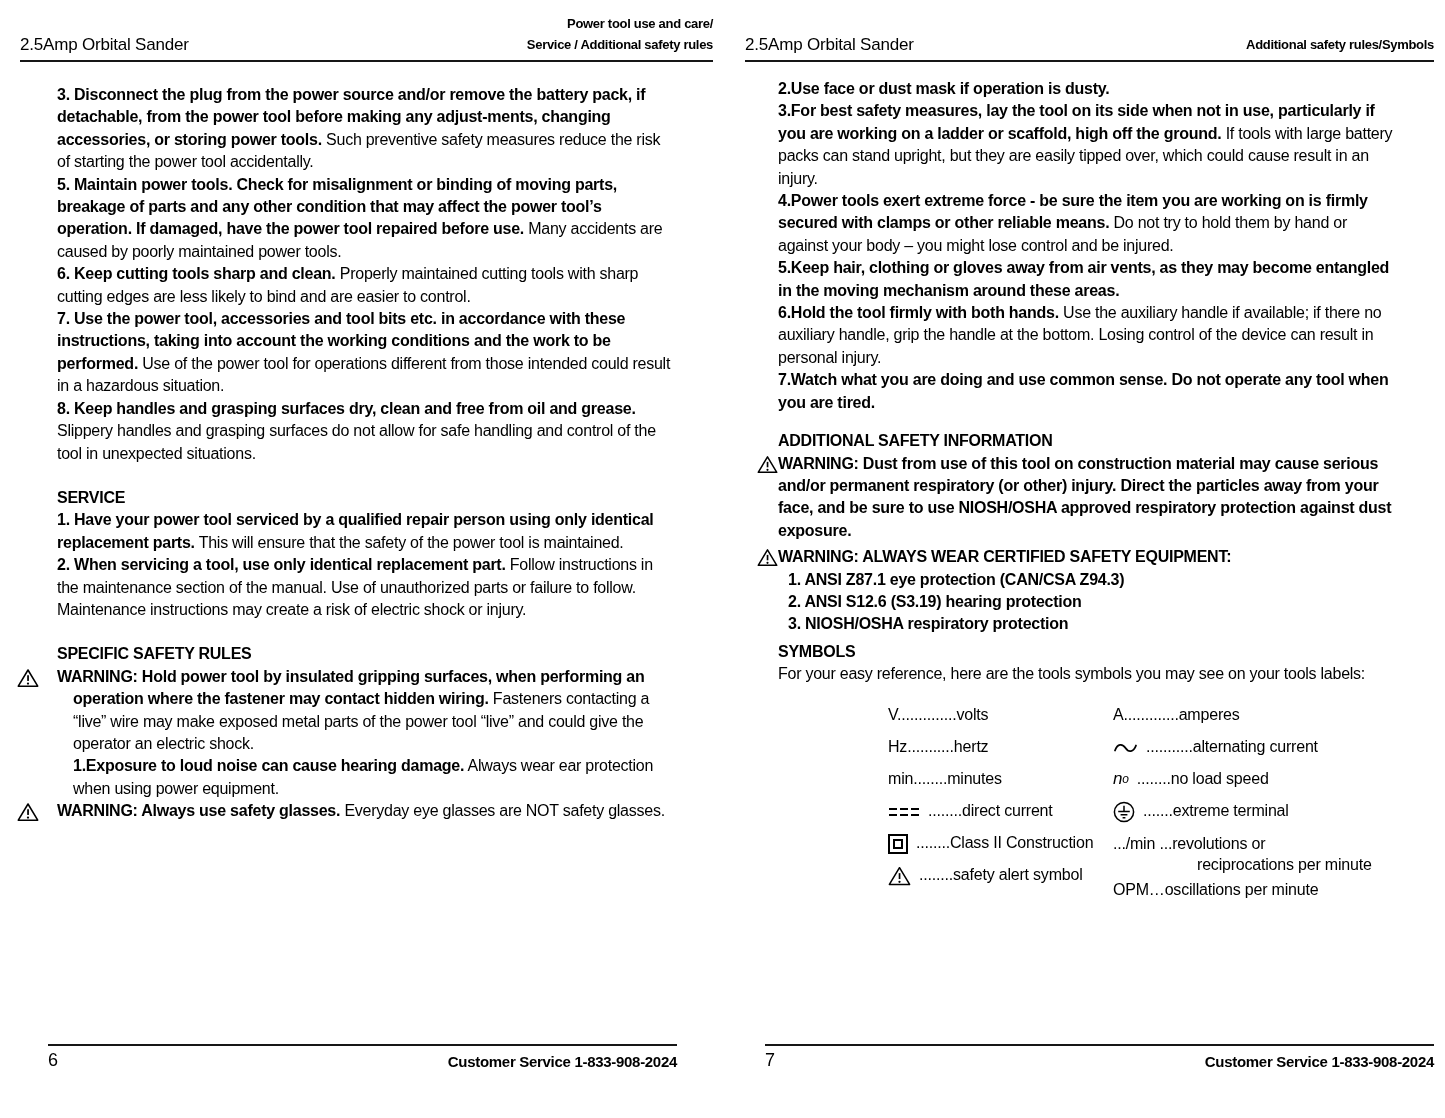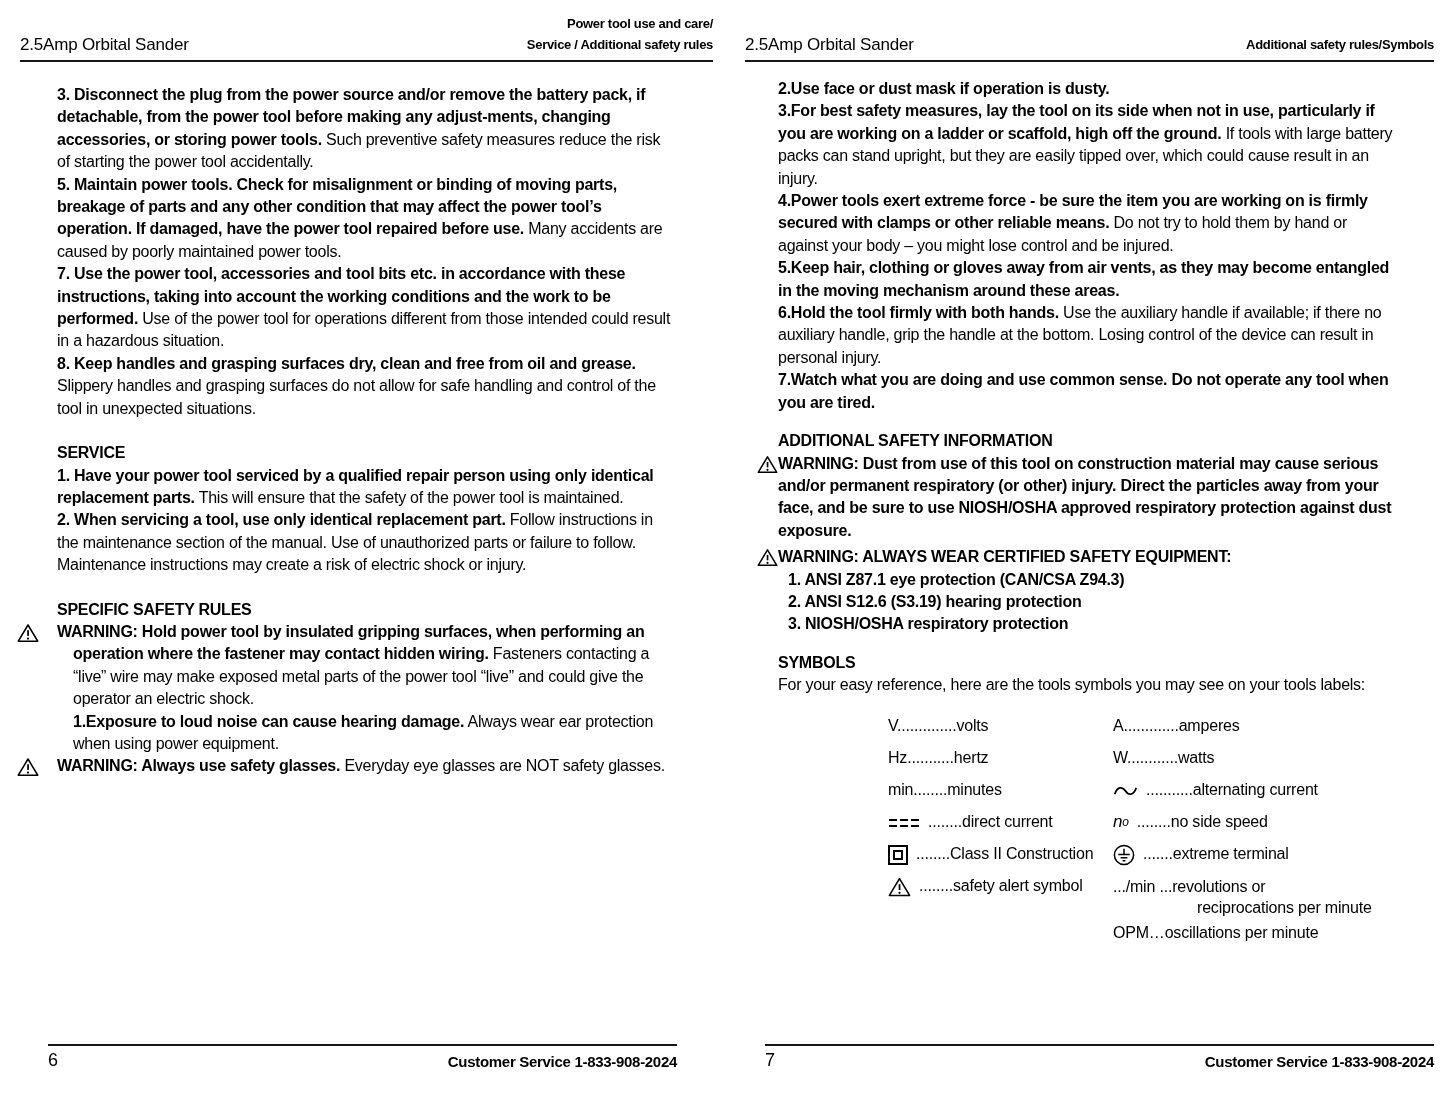--- a/index.html
+++ b/index.html
@@ -27,21 +27,21 @@
   .page-body {
     position:absolute; top:84px;
     font-size:16px; line-height:22.4px; letter-spacing:-0.25px;
   }
   #page-6 .page-body { left:37px; width:620px; }
   #page-7 .page-body { left:33px; width:620px; top:78px; }
 
   p { margin:0; }
   .b { font-weight:700; }
   .section-heading { font-weight:700; margin-top:22px; }
-  .section-heading.tight { margin-top:16px; }
+  .section-heading.tight { margin-top:5px; }
   .section-heading.mid   { margin-top:16px; }
 
   
   .warn-p { position:relative; }
   .tri-icon { position:absolute; top:2px; width:22px; height:20px; }
   #page-6 .specific-block { padding-left:16px; }
   #page-6 .specific-block .warn-p { text-indent:-16px; }
   #page-6 .specific-block .tri-icon { left:-40px; }
   #page-7 .warn-p .tri-icon { left:-21px; }
   #page-7 .additional-block .warn-p.gap { margin-top:4px; }
@@ -83,20 +83,21 @@
       <div class="header-product">2.5Amp Orbital Sander</div>
       <div class="header-title">
         <div>Power tool use and care/</div>
         <div>Service / Additional safety rules</div>
       </div>
     </div>
 
     <div class="page-body">
       <p><span class="b">3. Disconnect the plug from the power source and/or remove the battery pack, if detachable, from the power tool before making any adjust-ments, changing accessories, or storing power tools.</span><span> Such preventive safety measures reduce the risk of starting the power tool accidentally.</span></p>
       <p><span class="b">5. Maintain power tools. Check for misalignment or binding of moving parts, breakage of parts and any other condition that may affect the power tool’s operation. If damaged, have the power tool repaired before use.</span><span> Many accidents are caused by poorly maintained power tools.</span></p>
+      <p><span class="b">6. Keep cutting tools sharp and clean.</span><span> Properly maintained cutting tools with sharp cutting edges are less likely to bind and are easier to control.</span></p>
       <p><span class="b">7. Use the power tool, accessories and tool bits etc. in accordance with these instructions, taking into account the working conditions and the work to be performed.</span><span> Use of the power tool for operations different from those intended could result in a hazardous situation.</span></p>
       <p><span class="b">8. Keep handles and grasping surfaces dry, clean and free from oil and grease.</span><span> Slippery handles and grasping surfaces do not allow for safe handling and control of the tool in unexpected situations.</span></p>
 
       <p class="section-heading">SERVICE</p>
       <p><span class="b">1. Have your power tool serviced by a qualified repair person using only identical replacement parts.</span><span> This will ensure that the safety of the power tool is maintained.</span></p>
       <p><span class="b">2. When servicing a tool, use only identical replacement part.</span><span> Follow instructions in the maintenance section of the manual. Use of unauthorized parts or failure to follow. Maintenance instructions may create a risk of electric shock or injury.</span></p>
 
       <p class="section-heading">SPECIFIC SAFETY RULES</p>
       <div class="specific-block">
         <p class="warn-p">
@@ -211,36 +212,33 @@
                   <circle cx="12" cy="16.6" r="1.2" fill="#000"></circle>
                 </svg>
             </span>
               <span>........safety alert symbol</span>
           </div>
         </div><div class="sym-col">
           <div class="sym-row">
               <span>A.............amperes</span>
             </div>
           <div class="sym-row">
-              <span>W............watts</span>
-            </div>
-          <div class="sym-row">
             <span class="sym-icon">
               <svg width="25" height="14" viewBox="0 0 25 14">
                   <path d="M2 9.5 C4.5 2.5, 9.5 2.5, 12.5 7 C15.5 11.5, 20.5 11.5, 23 4.5" fill="none" stroke="#000" stroke-width="1.8" stroke-linecap="round"></path>
                 </svg>
             </span>
               <span>...........alternating current</span>
           </div>
           <div class="sym-row">
             <span class="sym-icon nload">
                 <i>n</i>
                 <sub>o</sub>
               </span>
-              <span>........no side speed</span>
+              <span>........no load speed</span>
           </div>
           <div class="sym-row">
             <span class="sym-icon">
               <svg width="22" height="22" viewBox="0 0 22 22">
                   <circle cx="11" cy="11" r="9.6" fill="none" stroke="#000" stroke-width="1.5"></circle>
                   <path d="M11 4.8 V10.6 M5.2 10.6 H16.8 M7.6 13.8 H14.4 M9.6 16.8 H12.4" stroke="#000" stroke-width="1.5" fill="none"></path>
                 </svg>
             </span>
               <span>.......extreme terminal</span>
           </div>

